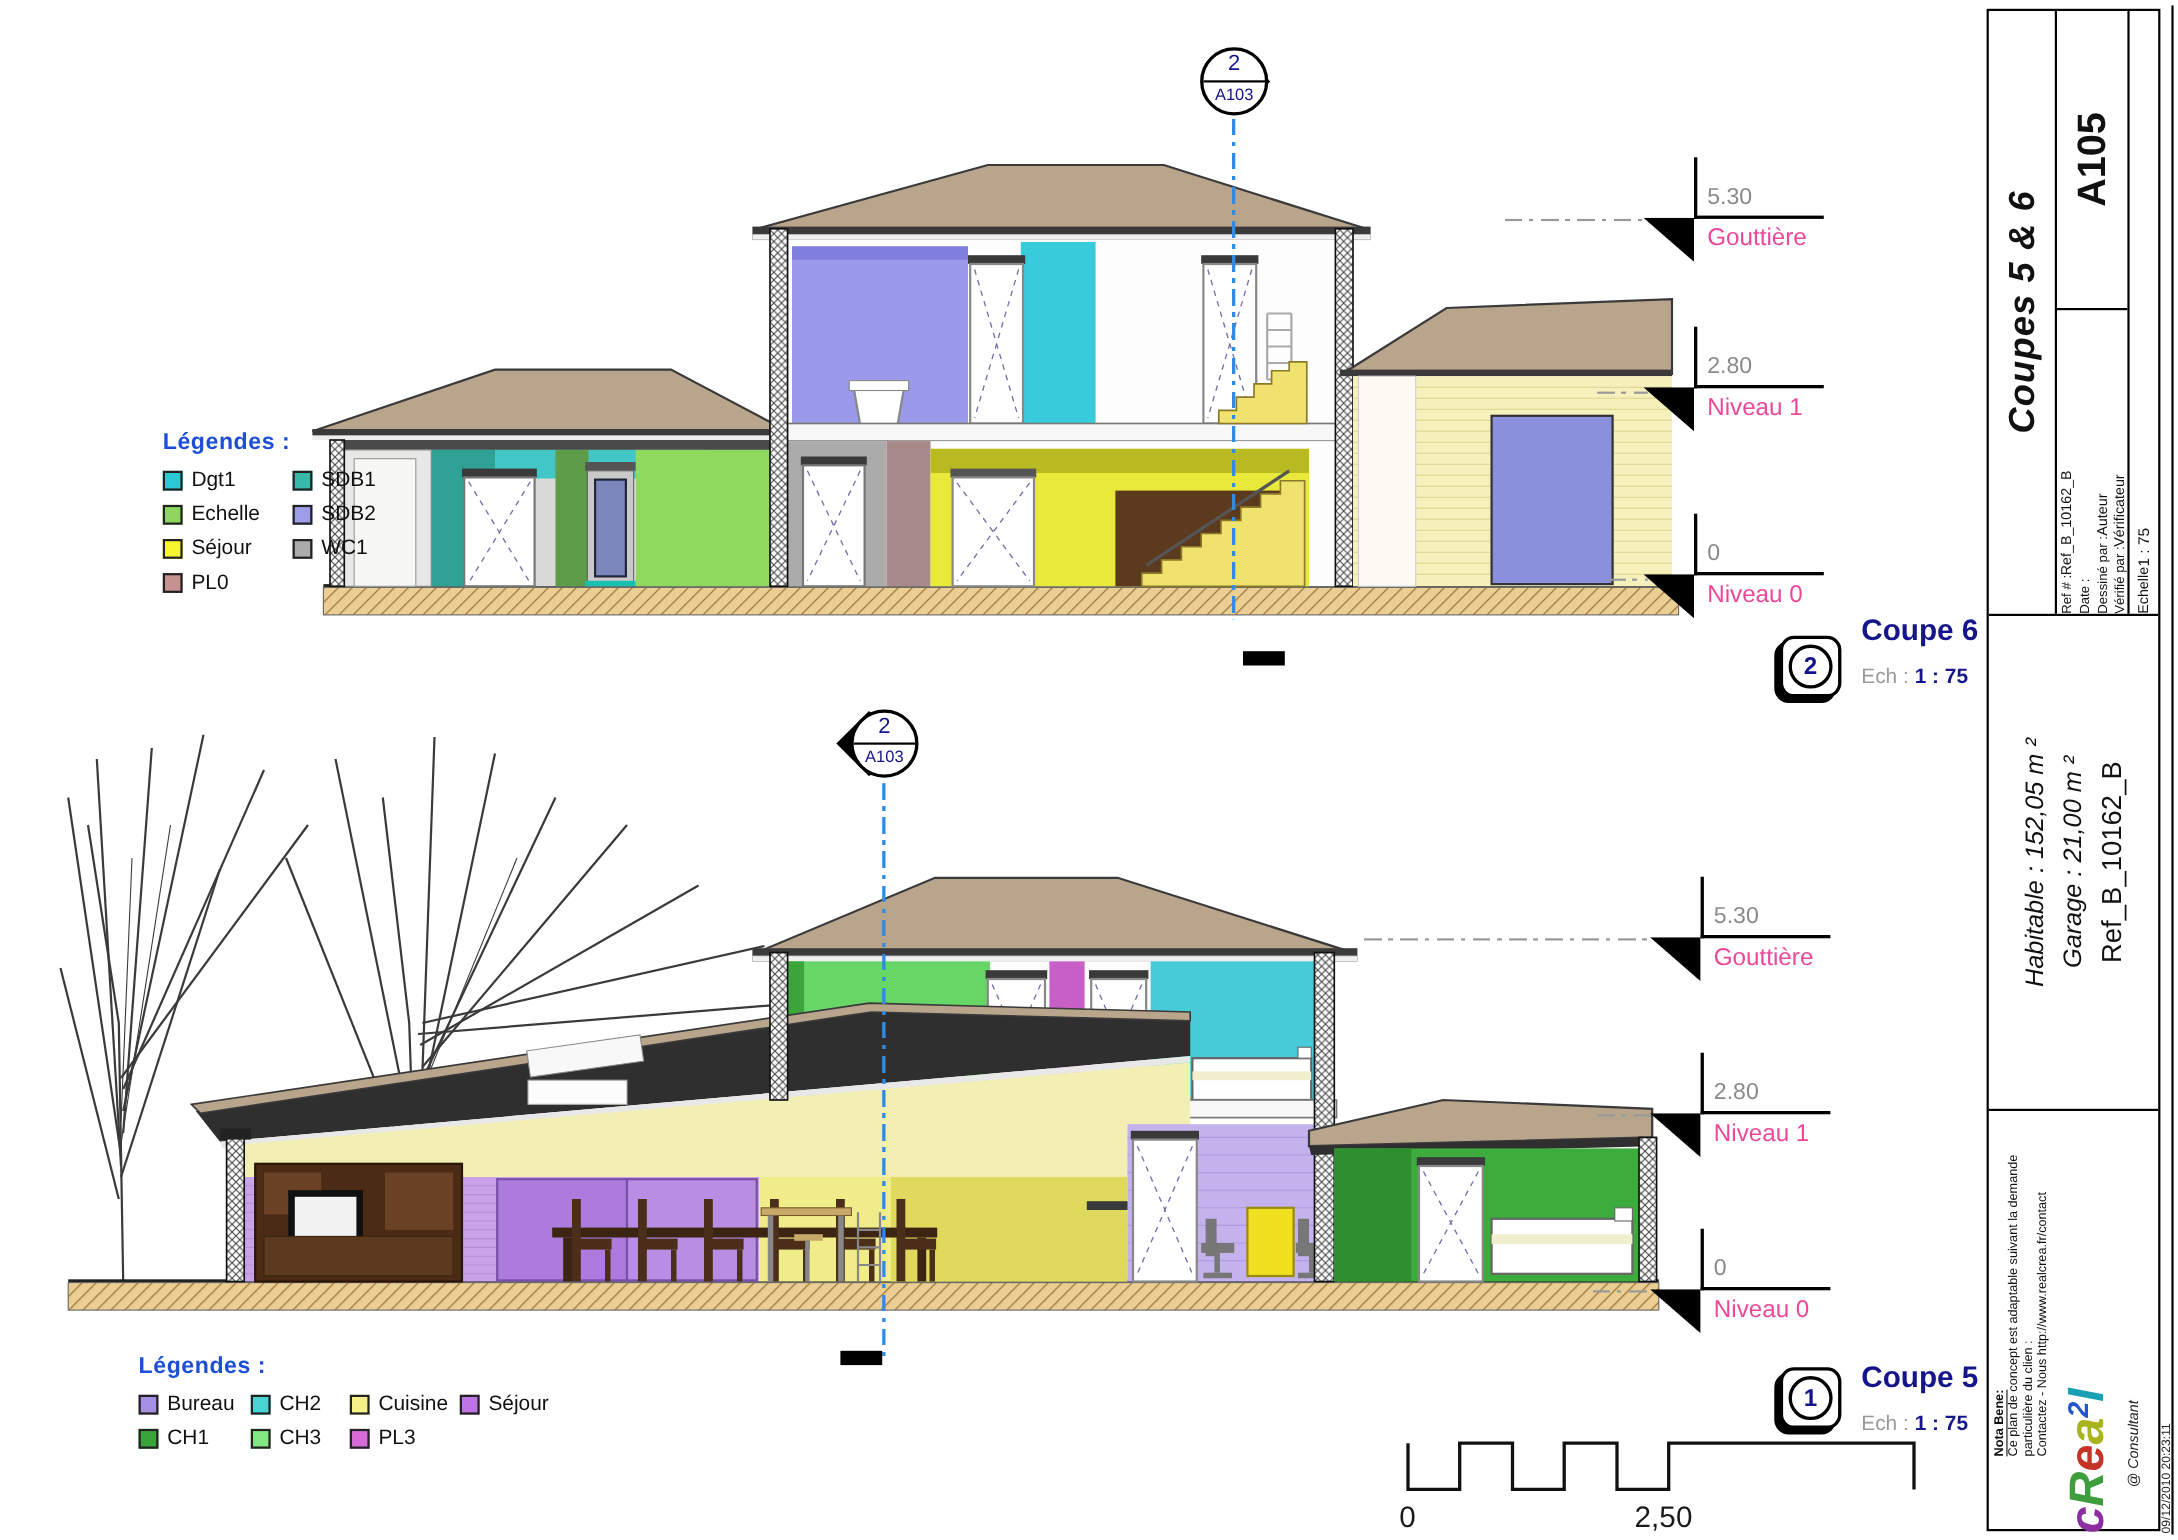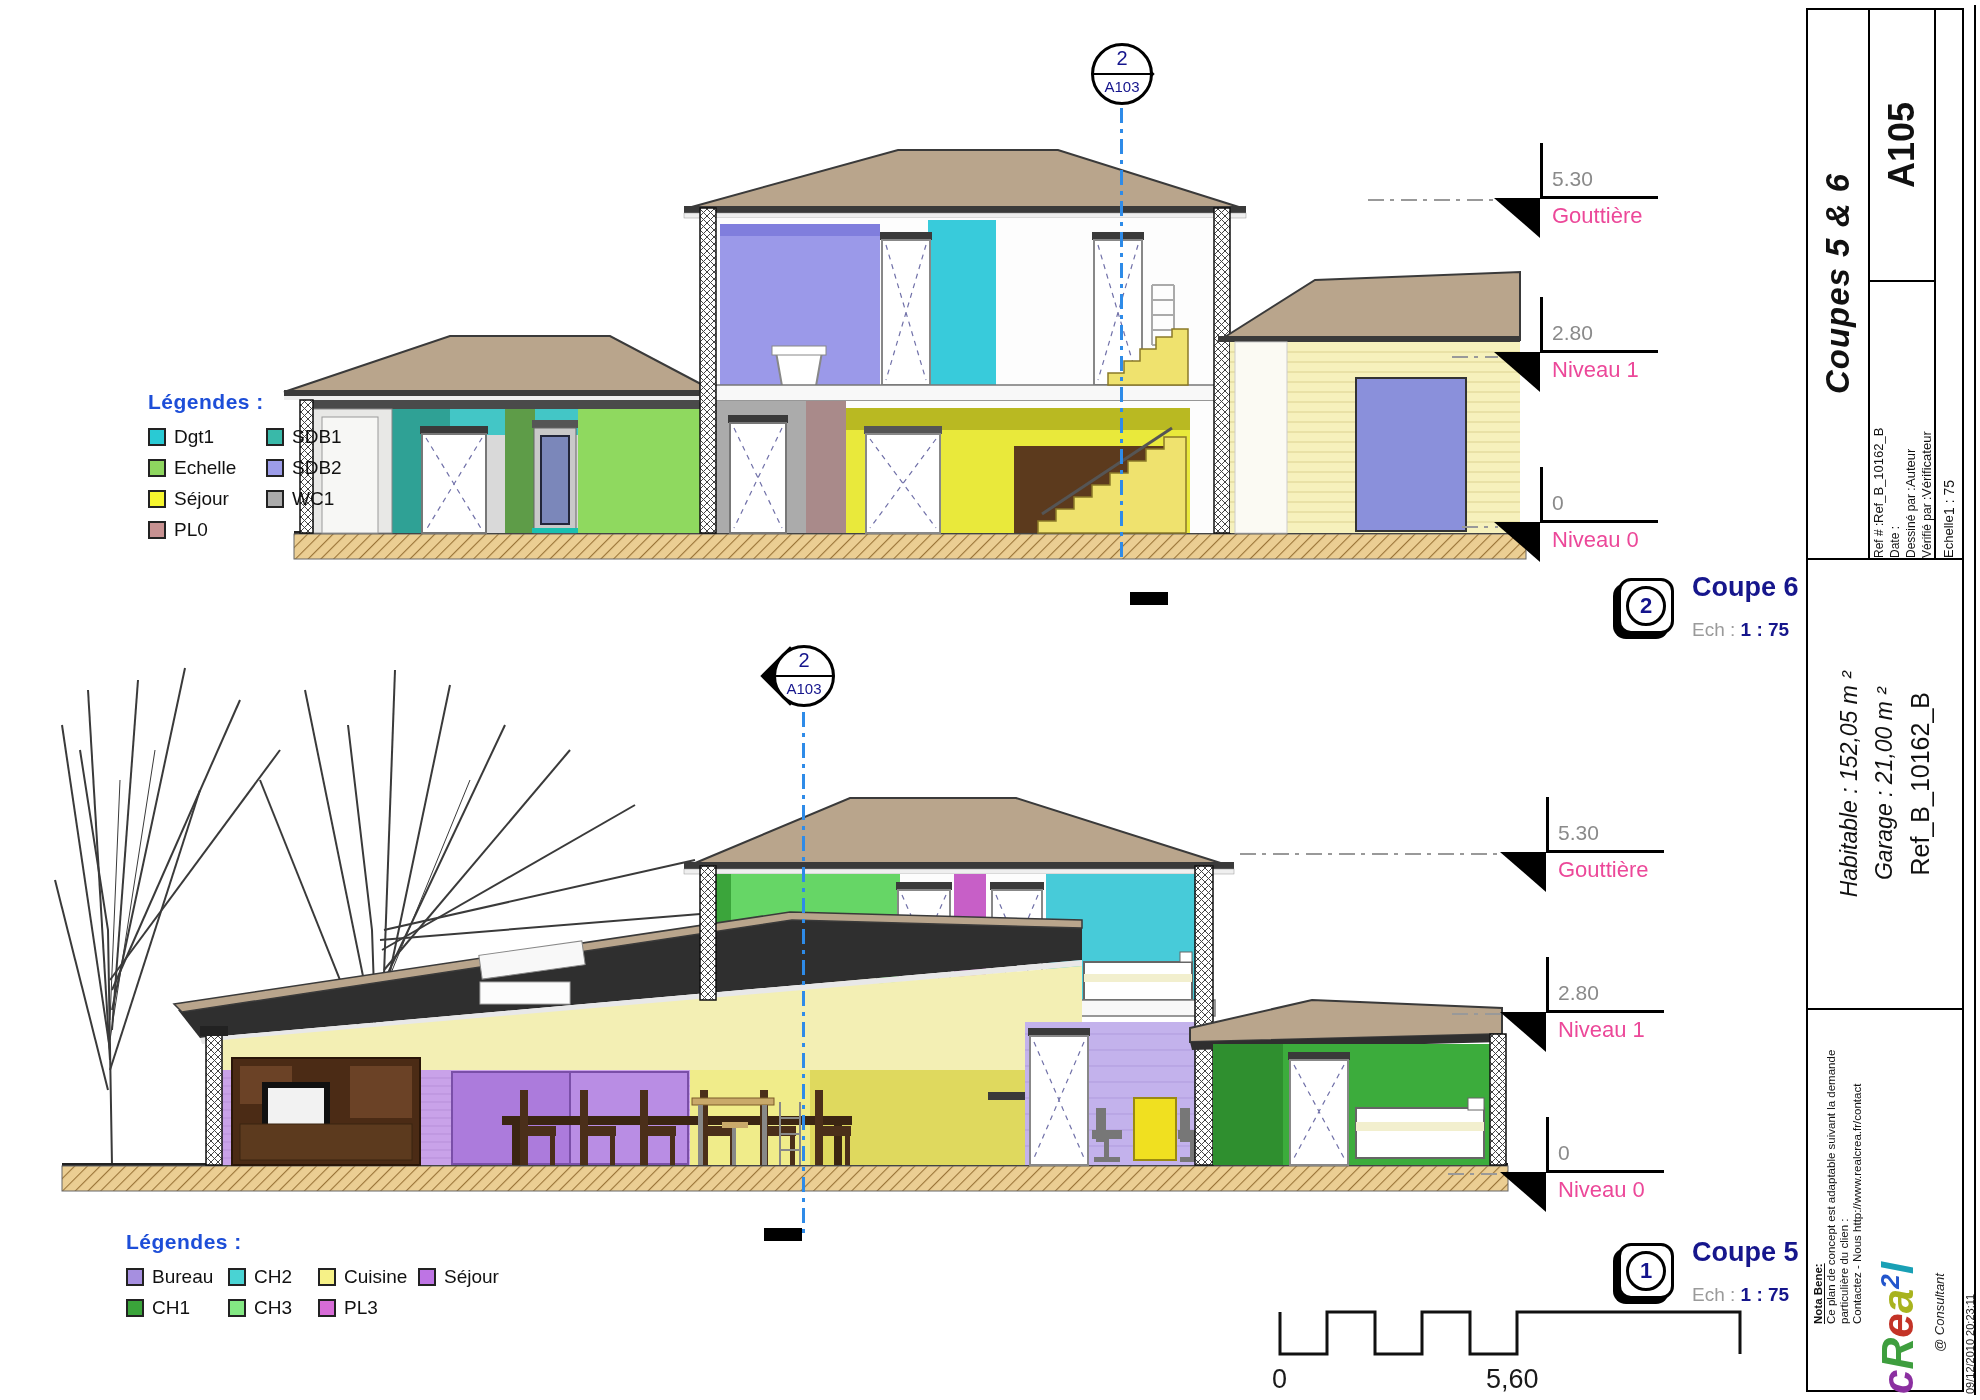--- a/index.html
+++ b/index.html
@@ -480,38 +480,38 @@
         <span class="swatch" style="background-color: rgb(215, 108, 215);"></span>
         <span class="legend-label">PL3</span>
       </div>
     <div></div>
   </div>
 </div>
 
 <div class="coupe-icon" style="left:1618px; top:578px;">
   <div class="coupe-icon-circle">2</div>
 </div>
-<div class="coupe-text" style="left:1692px; top:572px;">
+<div class="coupe-text" style="left:1692px; top:558px;">
   <div class="coupe-name">Coupe 6</div>
   <div class="coupe-ech"><span class="e1">Ech :</span> <span class="e2">1 : 75</span></div>
 </div>
 
 <div class="coupe-icon" style="left:1618px; top:1243px;">
   <div class="coupe-icon-circle">1</div>
 </div>
 <div class="coupe-text" style="left:1692px; top:1237px;">
   <div class="coupe-name">Coupe 5</div>
   <div class="coupe-ech"><span class="e1">Ech :</span> <span class="e2">1 : 75</span></div>
 </div>
 
 <svg class="abs" style="left:1278px; top:1302px;" width="500" height="60" viewBox="0 0 500 60">
   <path d="M2,10 L2,52 L49,52 L49,10 L97,10 L97,52 L144,52 L144,10 L192,10 L192,52 L239,52 L239,10 L462,10 L462,52" fill="none" stroke="#111" stroke-width="3"></path>
 </svg>
 <span class="scale-label" style="left:1272px; top:1364px;">0</span>
-<span class="scale-label" style="left:1486px; top:1364px;">5,60</span>
+<span class="scale-label" style="left:1486px; top:1364px;">2,50</span>
 <span class="scale-label" style="left:1668px; top:1416px;">7,50 m</span>
 
 <div class="tblock">
   <div class="tb-a">
     <div class="tb-a1">
         <span class="rot">Coupes 5 &amp; 6</span>
       </div>
     <div class="tb-a2">
       <div class="tb-a2-num">
           <span class="rot">A105</span>

